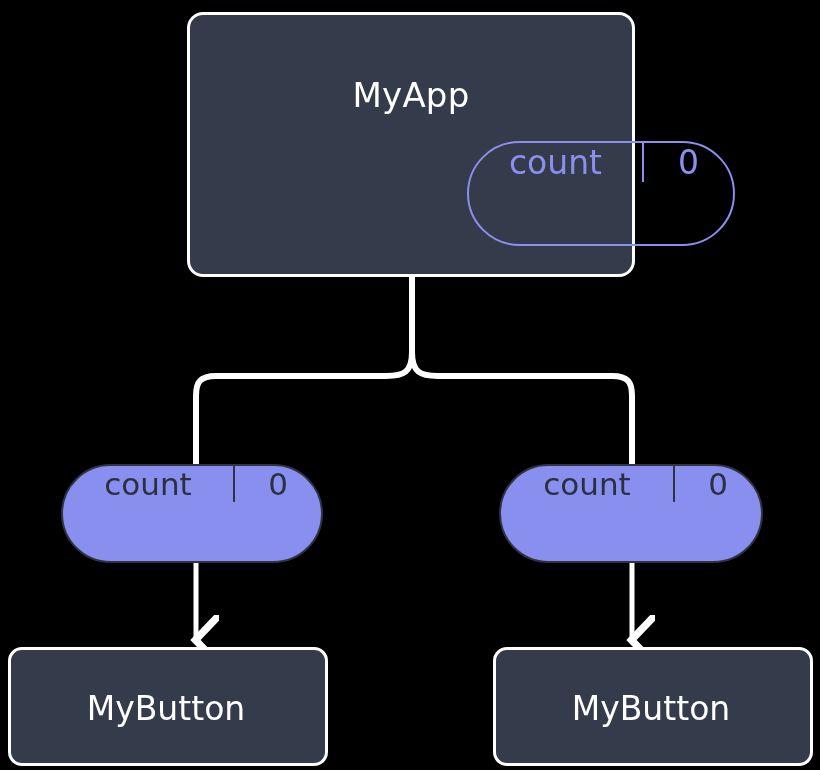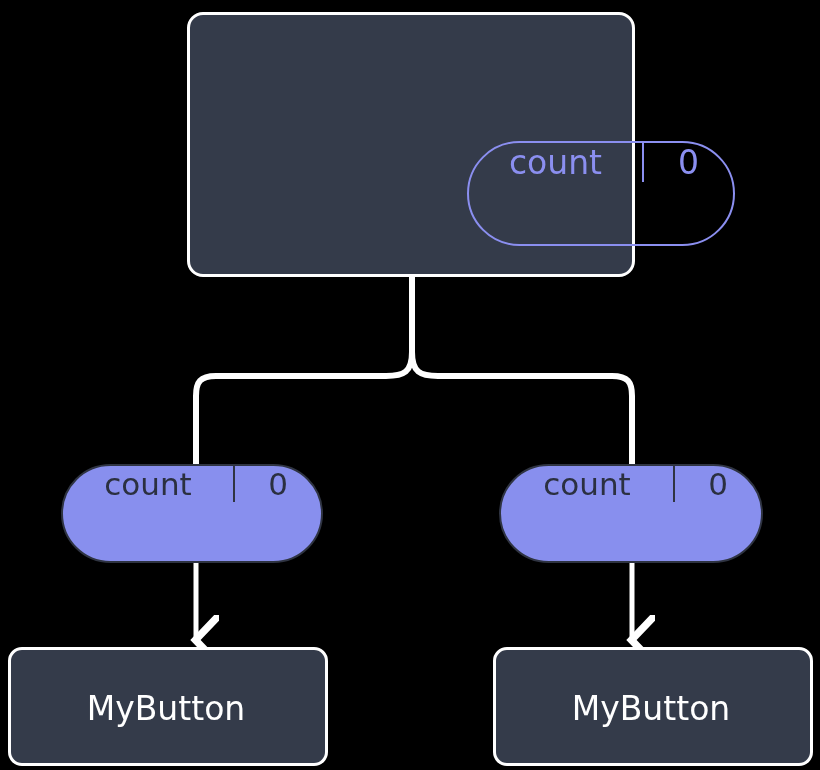--- a/index.html
+++ b/index.html
@@ -188,20 +188,21 @@
              L 612,376
              C 628,376 632,382 632,396
              L 632,464" fill="none" stroke="#ffffff" stroke-width="6" stroke-linecap="butt" stroke-linejoin="round"></path>
 
     <path d="M 196,563 L 196,638" fill="none" stroke="#ffffff" stroke-width="5" marker-end="url(#arrowhead)"></path>
 
     <path d="M 632,563 L 632,638" fill="none" stroke="#ffffff" stroke-width="5" marker-end="url(#arrowhead)"></path>
   </svg>
 
   <div class="card" id="app-card">
+    <div class="card-title">MyApp</div>
 
     <div class="pill" id="app-state-pill">
       <div class="pill-key">count</div>
       <div class="pill-val">0</div>
     </div>
   </div>
 
   <div class="pill pill-filled" id="prop-pill-left">
     <div class="pill-key">count</div>
     <div class="pill-val">0</div>

